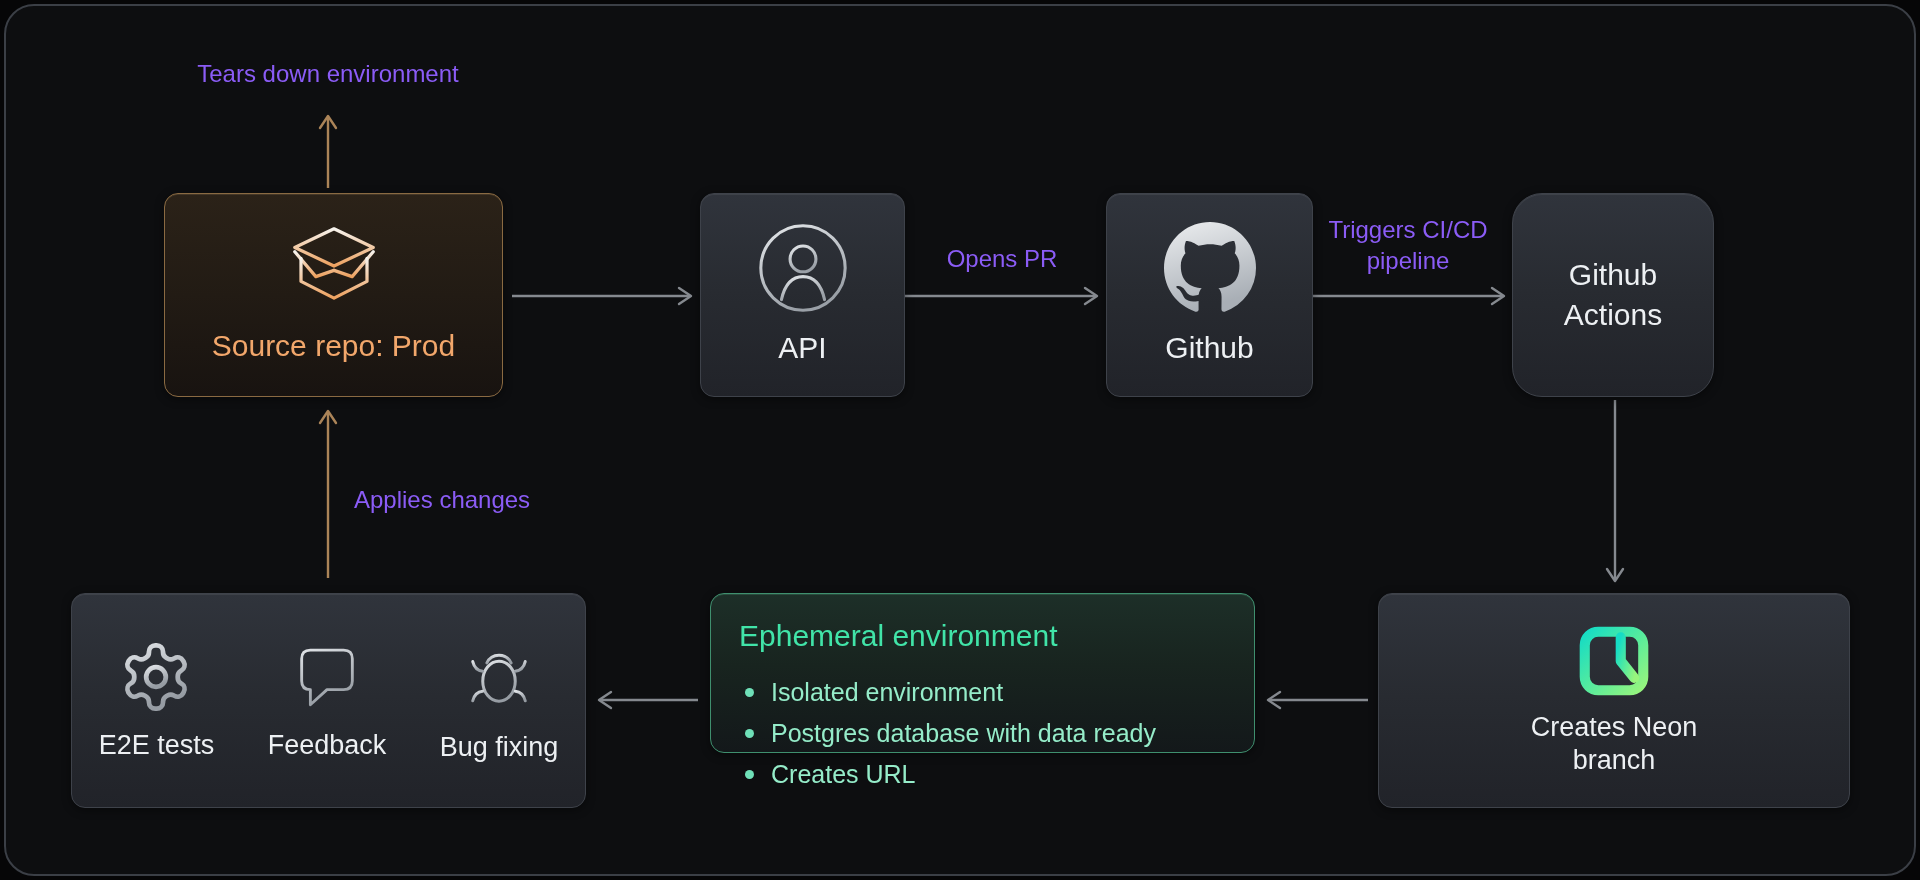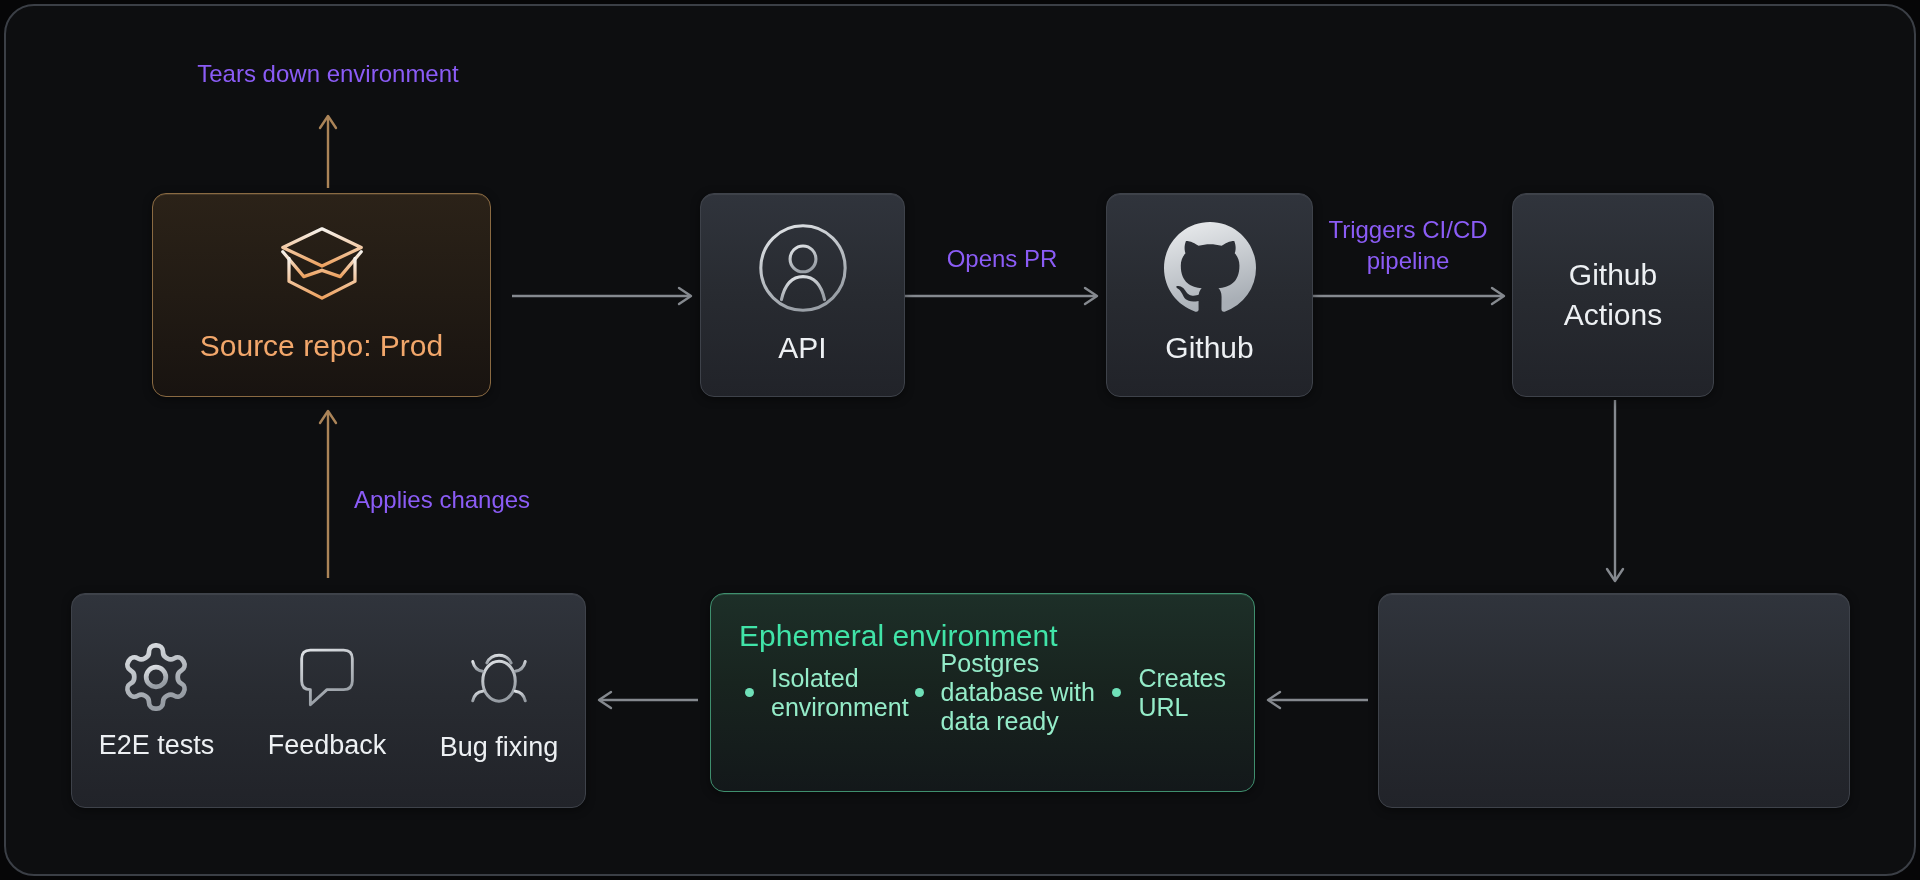--- a/index.html
+++ b/index.html
@@ -20,21 +20,21 @@
   .node-orange{border-color:#8a6a42;
     background:linear-gradient(180deg,#2b2218 0%,#221b14 50%,#181310 100%);
     box-shadow:inset 0 1px 0 rgba(255,210,150,0.12),0 2px 10px rgba(0,0,0,0.45);}
   .node-orange .node-label{color:#f2a76b;}
 
   .node-green{border-color:#3f8f6e;align-items:stretch;justify-content:flex-start;
     background:linear-gradient(180deg,#1d2f28 0%,#18241f 45%,#13181a 100%);
     box-shadow:inset 0 1px 0 rgba(120,255,190,0.14),0 2px 10px rgba(0,0,0,0.45);
     padding:24px 28px;box-sizing:border-box;}
   .eph-title{color:#41e4a8;font-size:30px;line-height:36px;}
-  .bullets{margin-top:18px;display:flex;flex-direction:row;}
+  .bullets{margin-top:18px;display:flex;flex-direction:column;}
   .bullet{display:flex;align-items:center;height:41px;color:#95ecc9;font-size:25px;}
   .bullet .dot{width:9px;height:9px;border-radius:50%;background:#6fe0b8;margin:0 17px 0 6px;flex:0 0 auto;}
 
   .group-items{position:absolute;left:0;top:0;right:0;bottom:0;display:flex;
     flex-direction:row;align-items:center;justify-content:space-around;}
   .group-item{display:flex;flex-direction:column;align-items:center;}
   .group-item .node-label{font-size:27px;line-height:33px;margin-top:14px;}
 
   .edge-label{position:absolute;color:#8b5cf6;font-size:24px;line-height:31px;text-align:center;}
   .edge-label.left-align{text-align:left;}
@@ -62,21 +62,21 @@
     <path d="M698,700 H600" stroke="#85898f" stroke-width="2.4" fill="none" marker-end="url(#ah-gray)"></path>
     <path d="M328,578 V412" stroke="#ab8458" stroke-width="2.4" fill="none" marker-end="url(#ah-orange)"></path>
     <path d="M328,188 V117" stroke="#ab8458" stroke-width="2.4" fill="none" marker-end="url(#ah-orange)"></path>
   </svg>
 
   <div class="edge-label" style="left:128px;top:58px;width:400px;">Tears down environment</div>
   <div class="edge-label" style="left:902px;top:243px;width:200px;">Opens PR</div>
   <div class="edge-label" style="left:1318px;top:214px;width:180px;">Triggers CI/CD pipeline</div>
   <div class="edge-label left-align" style="left:354px;top:484px;width:260px;">Applies changes</div>
 
-  <div class="node node-orange" style="left:152px;top:193px;width:337px;height:202px;align-items:center;">
+  <div class="node node-orange" style="left:164px;top:193px;width:337px;height:202px;align-items:center;">
     <svg class="icon icon-gap" width="92" height="88" viewBox="0 0 96 92">
       <defs>
         <linearGradient id="g-pkg" x1="0" y1="0" x2="0" y2="1">
           <stop offset="0" stop-color="#f6f2ec"></stop>
             <stop offset="1" stop-color="#eda15f"></stop>
         </linearGradient>
       </defs>
       <g fill="none" stroke="url(#g-pkg)" stroke-width="3.4" stroke-linecap="round" stroke-linejoin="round">
         <path d="M48,5 L89,24.5 L48,44 L7,24.5 Z"></path>
         <path d="M7,29 L29,55 L48,48.5"></path>
@@ -110,21 +110,21 @@
         <linearGradient id="g-gh" x1="0" y1="0" x2="0.3" y2="1">
           <stop offset="0" stop-color="#eceef0"></stop>
             <stop offset="1" stop-color="#a9afb6"></stop>
         </linearGradient>
       </defs>
       <path fill="url(#g-gh)" d="M8 0C3.58 0 0 3.58 0 8c0 3.54 2.29 6.53 5.47 7.59.4.07.55-.17.55-.38 0-.19-.01-.82-.01-1.49-2.01.37-2.53-.49-2.69-.94-.09-.23-.48-.94-.82-1.13-.28-.15-.68-.52-.01-.53.63-.01 1.08.58 1.23.82.72 1.21 1.87.87 2.33.66.07-.52.28-.87.51-1.07-1.78-.2-3.64-.89-3.64-3.95 0-.87.31-1.59.82-2.15-.08-.2-.36-1.02.08-2.12 0 0 .67-.21 2.2.82.64-.18 1.32-.27 2-.27s1.36.09 2 .27c1.53-1.04 2.2-.82 2.2-.82.44 1.1.16 1.92.08 2.12.51.56.82 1.27.82 2.15 0 3.07-1.87 3.75-3.65 3.95.29.25.54.73.54 1.48 0 1.07-.01 1.93-.01 2.2 0 .21.15.46.55.38A8.01 8.01 0 0 0 16 8c0-4.42-3.58-8-8-8z"></path>
     </svg>
     <div class="node-label">Github</div>
   </div>
 
-  <div class="node" style="left:1512px;top:193px;width:200px;height:202px;">
+  <div class="node" style="left:1512px;top:193px;width:200px;height:202px;border-radius:30px;">
     <div class="node-label" style="width:150px;">Github Actions</div>
   </div>
 
   <div class="node" style="left:71px;top:593px;width:513px;height:213px;">
     <div class="group-items">
       <div class="group-item">
         <svg class="icon" width="76" height="76" viewBox="0 0 24 24">
           <defs>
             <linearGradient id="g-gear" x1="0" y1="0" x2="0.35" y2="1">
               <stop offset="0" stop-color="#dfe2e6"></stop>
@@ -167,35 +167,51 @@
             <path d="M67.5,41 Q77,40 79.5,29.5"></path>
             <path d="M68,53 L83.5,53"></path>
             <path d="M67.5,65 Q77,66 79.5,76.5"></path>
           </g>
         </svg>
         <div class="node-label">Bug fixing</div>
       </div>
     </div>
   </div>
 
-  <div class="node node-green" style="left:710px;top:593px;width:545px;height:199px;">
+  <div class="node node-green" style="left:710px;top:593px;width:545px;height:160px;">
     <div class="eph-title">Ephemeral environment</div>
     <div class="bullets">
       <div class="bullet">
         <span class="dot"></span>
         <span>Isolated environment</span>
       </div>
       <div class="bullet">
         <span class="dot"></span>
         <span>Postgres database with data ready</span>
       </div>
       <div class="bullet">
         <span class="dot"></span>
         <span>Creates URL</span>
       </div>
     </div>
   </div>
 
   <div class="node" style="left:1378px;top:593px;width:470px;height:213px;">
     <div class="group-items">
+      <div class="group-item" style="width:200px;">
+        <svg class="icon" width="72" height="72" viewBox="0 0 64 64">
+          <defs>
+            <linearGradient id="g-neon" x1="0" y1="0" x2="1" y2="1">
+              <stop offset="0" stop-color="#15dcc5"></stop>
+              <stop offset="0.5" stop-color="#55eb9e"></stop>
+              <stop offset="1" stop-color="#98f57d"></stop>
+            </linearGradient>
+          </defs>
+          <g fill="none" stroke="url(#g-neon)" stroke-width="9" stroke-linecap="round" stroke-linejoin="round">
+            <rect x="6" y="6" width="52" height="52" rx="12"></rect>
+            <path d="M38,11 V32 L50,47"></path>
+          </g>
+        </svg>
+        <div class="node-label" style="width:190px;">Creates Neon branch</div>
+      </div>
     </div>
   </div>
 </div>
 
 </body></html>

